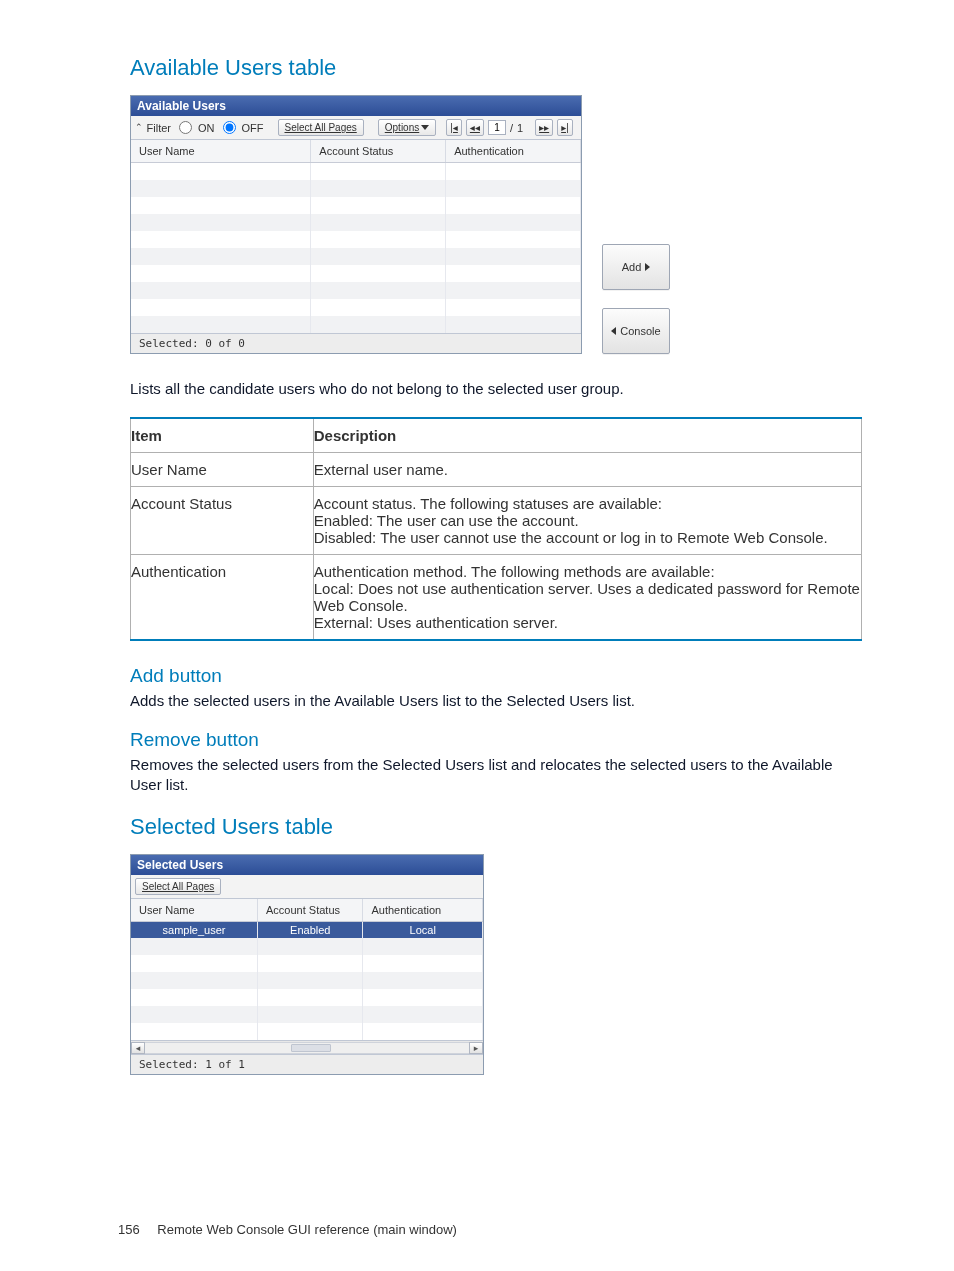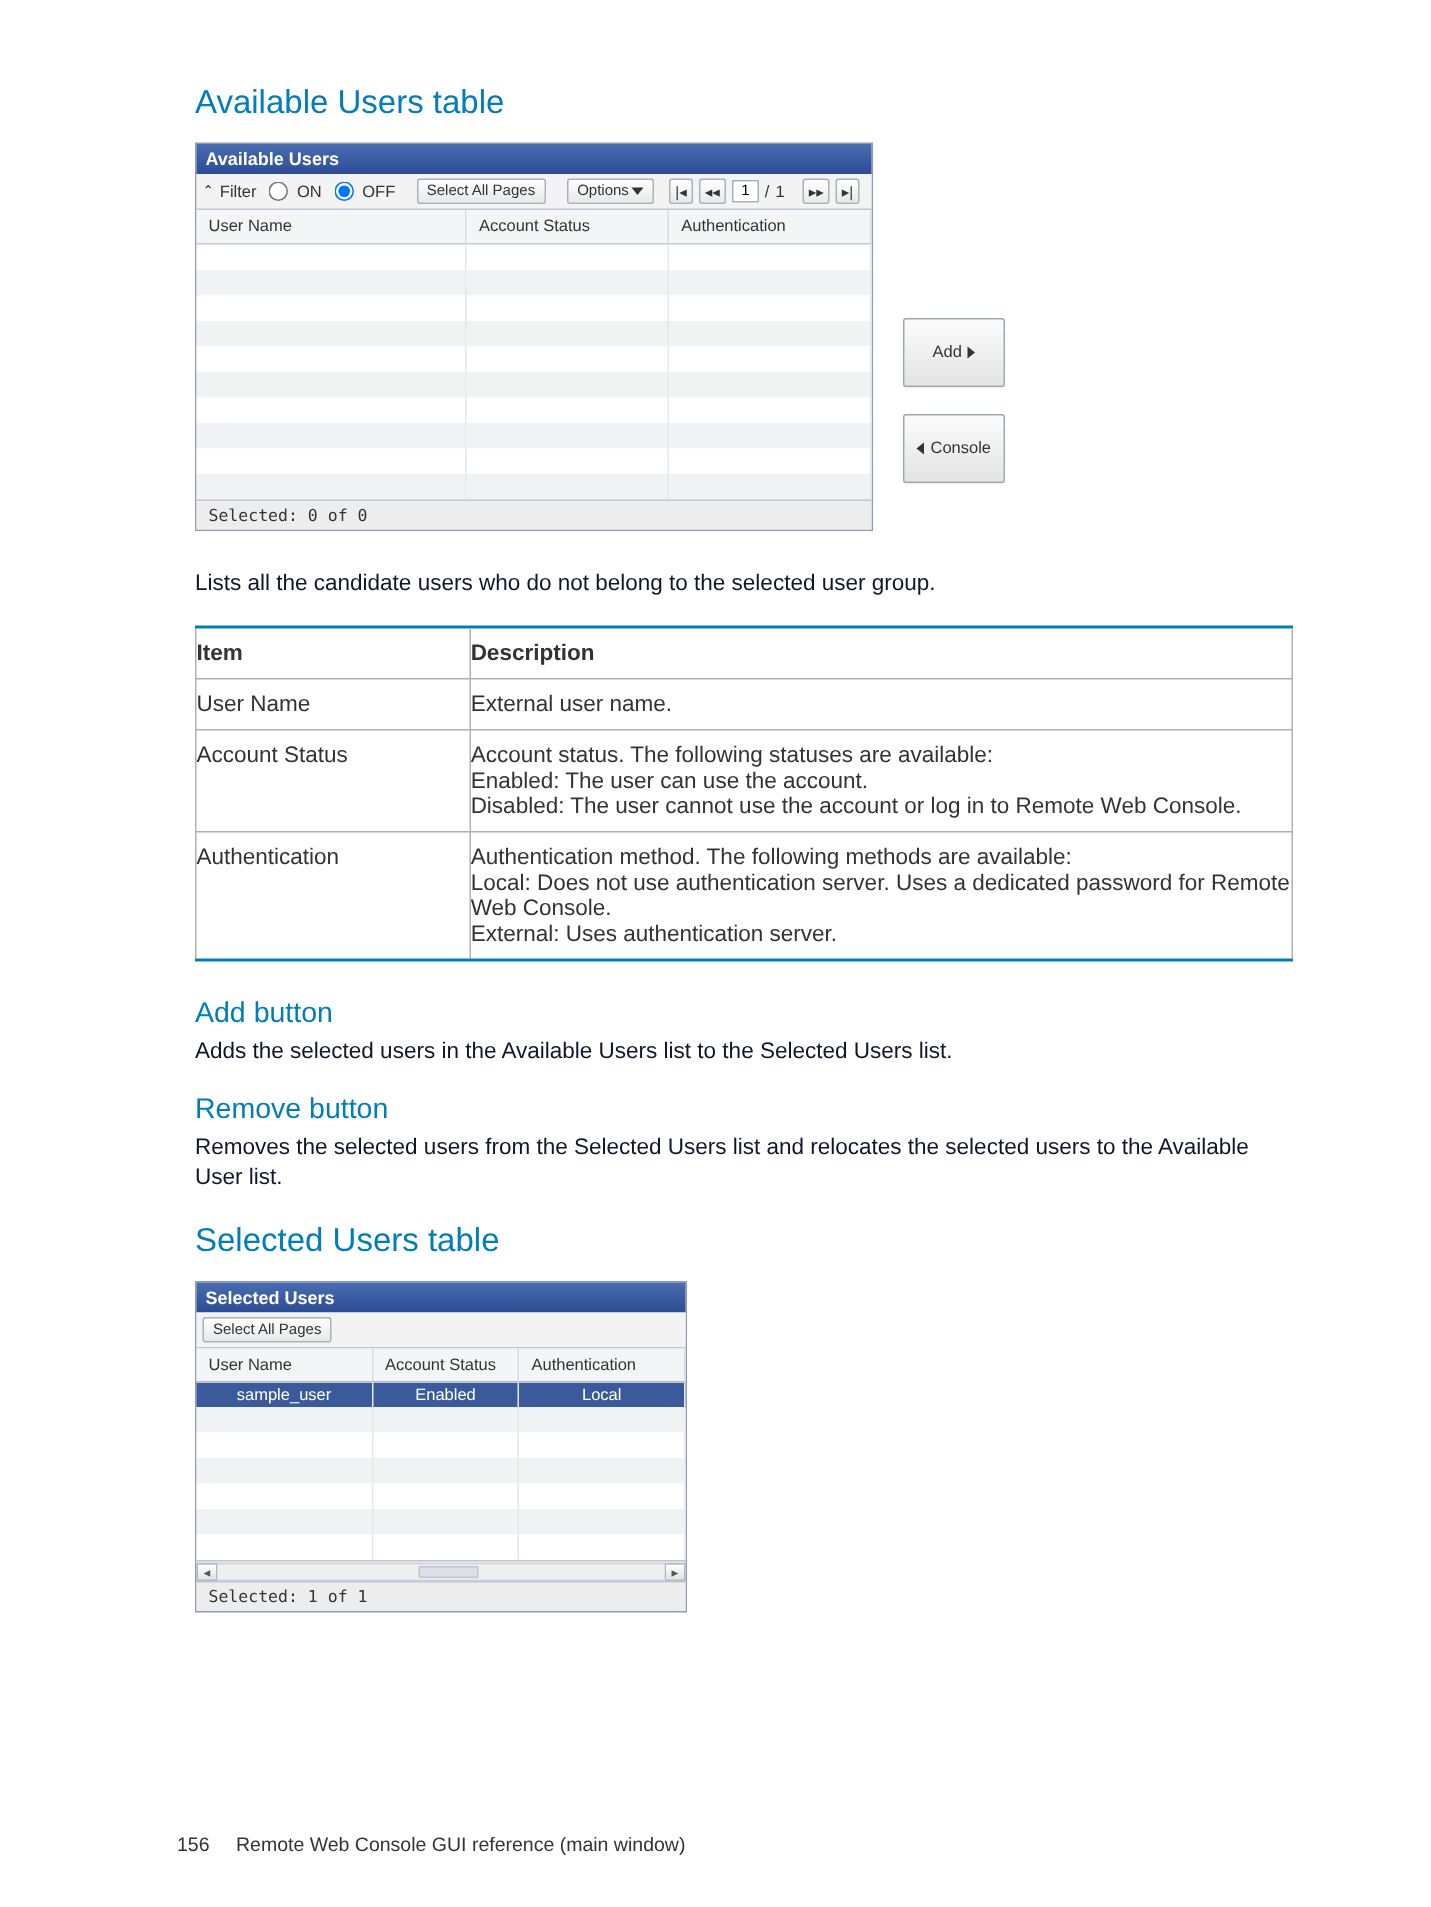--- a/index.html
+++ b/index.html
@@ -27,21 +27,21 @@
     font-size: 19px;
     margin-top: 10px;
     margin-bottom: 4px;
   }
   p { font-size: 15px; line-height: 1.35; color: #0f172a; margin-bottom: 18px; }
 
   
   .widget-shell {
     margin-bottom: 25px;
     display: flex;
-    align-items: center;
+    align-items: flex-end;
     gap: 20px;
   }
   .widget {
     border: 1px solid #8c9cb0;
     font-size: 11px;
   }
   .widget-header {
     background: #3a5a9c;
     background: linear-gradient(#4a6cb0, #2c4d96);
     color: #fff;
@@ -63,20 +63,21 @@
     border: 1px solid #a9b1c0;
     background: linear-gradient(#fff,#e8e8e8);
     border-radius: 2px;
     padding: 1px 6px;
     font-size: 10px;
     color:#333;
     display:inline-flex;
     align-items:center;
     gap:2px;
     height:17px;
+    text-decoration:underline;
   }
   .toolbar input[type=radio]{ margin:0 2px 0 4px; vertical-align:middle;}
   .tiny-chevron-up { font-size:9px; line-height:1; }
   .page-input {
     width:18px; height:15px; border:1px solid #a9b1c0; background:#fff; font-size:10px; text-align:center;
   }
   .gridtable {
     border-collapse: collapse;
     width: 100%;
     font-size: 11px;
@@ -338,21 +339,21 @@
 </table>
 
 <h3>Add button</h3>
 <p>Adds the selected users in the Available Users list to the Selected Users list.</p>
 
 <h3>Remove button</h3>
 <p>Removes the selected users from the Selected Users list and relocates the selected users to the Available User list.</p>
 
 <h2>Selected Users table</h2>
 
-<div class="widget" style="width:328px;">
+<div class="widget" style="width:354px;">
   <div class="widget-header">Selected Users</div>
   <div class="toolbar">
     <span class="tbtn">Select All Pages</span>
   </div>
   <table class="gridtable">
     <colgroup>
         <col style="width:36%">
         <col style="width:30%">
         <col style="width:34%">
       </colgroup>

